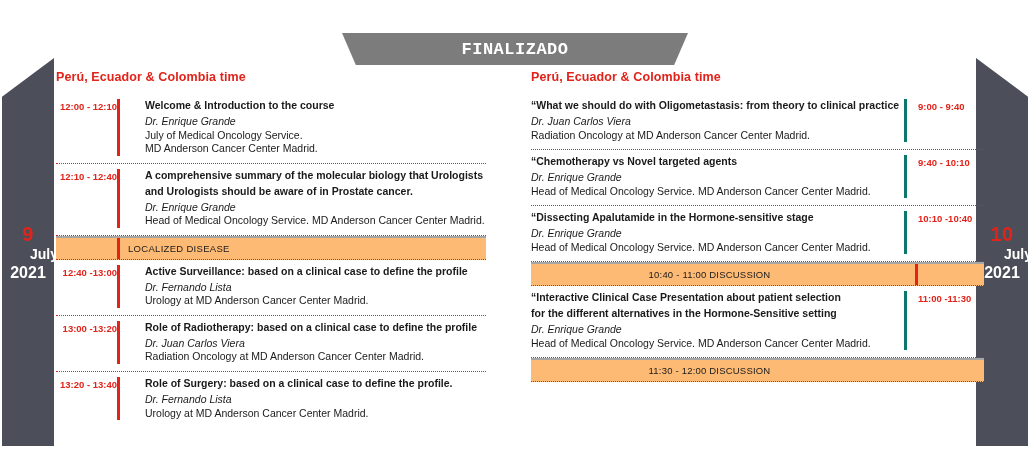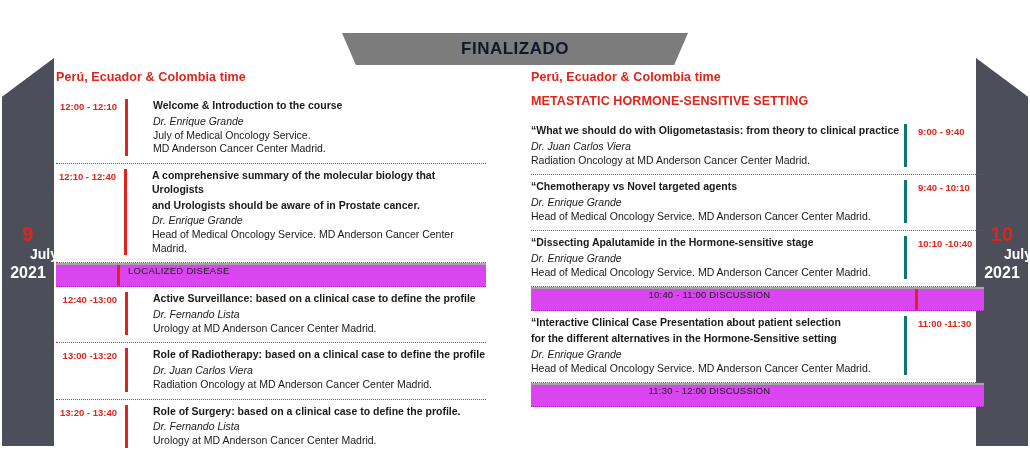--- a/index.html
+++ b/index.html
@@ -75,24 +75,25 @@
     top: 33px;
     width: 346px;
     height: 32px;
     background: #7c7c7c;
     clip-path: polygon(0 0, 100% 0, 96% 100%, 4% 100%);
     display: flex;
     align-items: center;
     justify-content: center;
   }
   .banner-label {
-    color: #0f172a;
+    color: #ffffff;
     font-size: 17px;
     font-weight: bold;
     letter-spacing: 0.5px;
+    font-family: Liberation Mono, monospace;
   }
 
   
   .col {
     position: absolute;
     top: 70px;
   }
   .col-left  { left: 56px;  width: 430px; }
   .col-right { left: 531px; width: 453px; }
 
@@ -126,21 +127,21 @@
   .row-time {
     color: #e2231a;
     font-size: 9.5px;
     font-weight: bold;
     white-space: nowrap;
     padding-top: 2px;
   }
   .row-body { flex: 1 1 auto; }
 
   
-  .col-left .row-time  { width: 61px; text-align: right; padding-right: 8px; }
+  .col-left .row-time  { width: 61px; text-align: right; }
   .col-left .row-body  { padding-left: 25px; border-left: 3px solid #e2231a; align-self: stretch; }
 
   
   .col-right .row-body { }
   .col-right .row-time { width: 66px; text-align: left; padding-left: 11px; border-left: 3px solid #0f766e; align-self: stretch; }
 
   .sess-title {
     font-size: 10.5px;
     font-weight: bold;
     color: #1a1a1a;
@@ -157,25 +158,26 @@
   .sess-affil {
     font-size: 10.5px;
     color: #1a1a1a;
     line-height: 1.3;
     margin: 0;
   }
 
   
   .bar {
     position: relative;
-    background: #d946ef;
+    background: #fdba74;
     border-top: 2px solid #a6a6a6;
     border-bottom: 1px dotted #e2231a;
     height: 21px;
     display: flex;
+    align-items: center;
     font-size: 9.5px;
     color: #1a1a1a;
     letter-spacing: 0.2px;
   }
   .bar-label-left {
     padding-left: 72px;
     letter-spacing: 0.3px;
   }
   .bar-label-right {
     width: 100%;
@@ -273,21 +275,20 @@
         <div class="sess-speaker">Dr. Fernando Lista</div>
         <div class="sess-affil">Urology at MD Anderson Cancer Center Madrid.</div>
       </div>
     </div>
 
   </div>
 
   <div class="col col-right">
 
     <div class="col-head">Perú, Ecuador &amp; Colombia time</div>
-    <div class="col-subhead">METASTATIC HORMONE-SENSITIVE SETTING</div>
 
     <div class="row">
       <div class="row-body">
         <div class="sess-title">“What we should do with Oligometastasis: from theory to clinical practice</div>
         <div class="sess-speaker">Dr. Juan Carlos Viera</div>
         <div class="sess-affil">Radiation Oncology at MD Anderson Cancer Center Madrid.</div>
       </div>
       <div class="row-time">9:00 - 9:40</div>
     </div>
 

